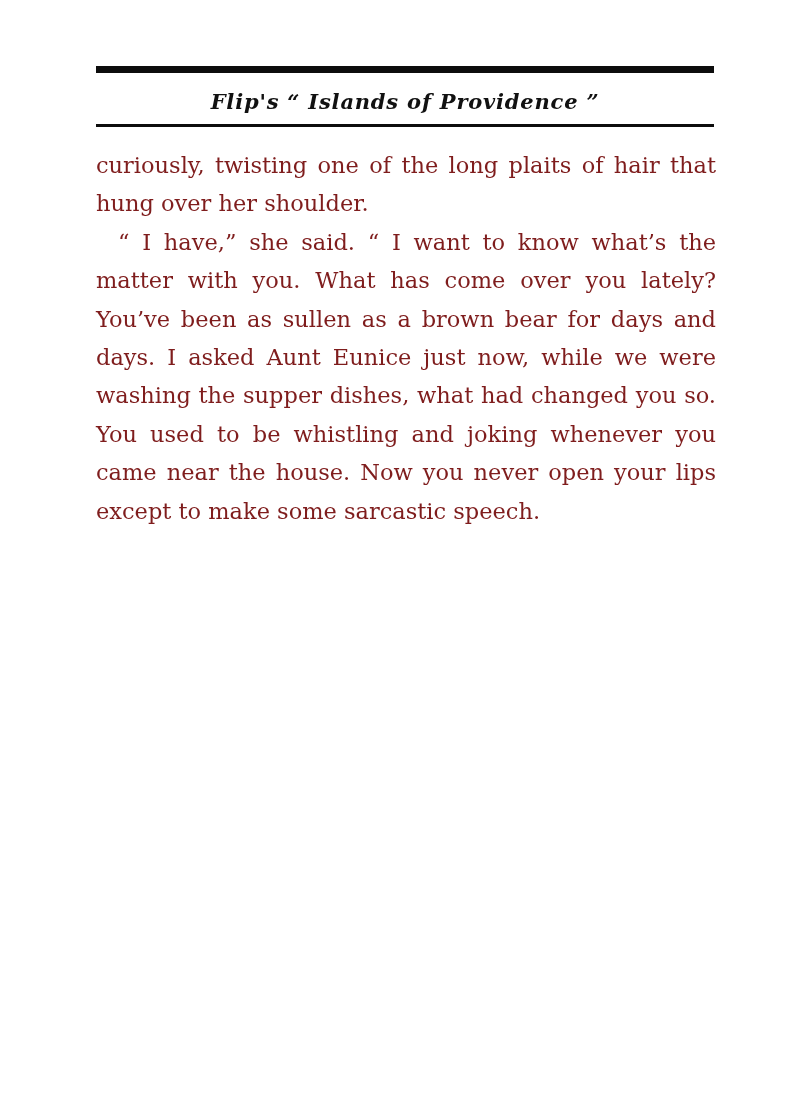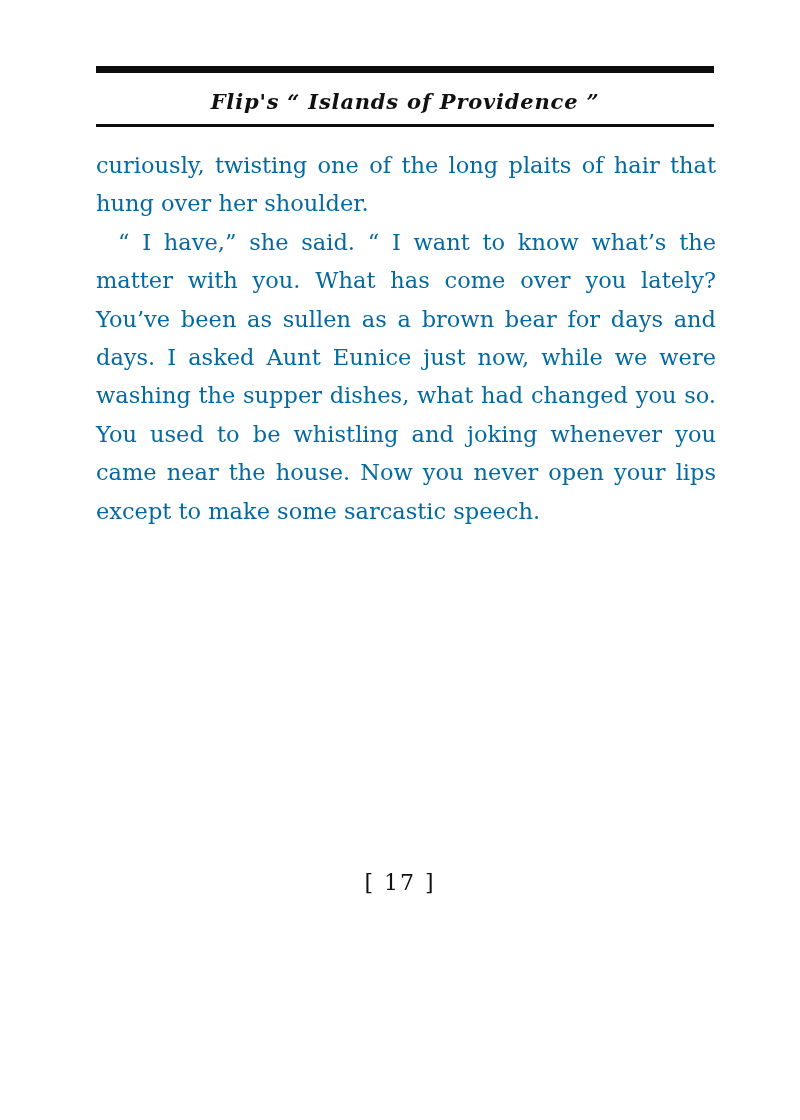--- a/index.html
+++ b/index.html
@@ -57,21 +57,21 @@
   }
 
   .body-text {
     position: absolute;
     left: 96px;
     top: 146px;
     width: 620px;
     font-family: "DejaVu Serif", serif;
     font-size: 22.5px;
     line-height: 38.4px;
-    color: #0369a1;
+    color: #7f1d1d;
   }
 
   .para {
     margin: 0;
     text-align: justify;
     text-align-last: left;
     -webkit-hyphens: none;
     hyphens: none;
   }
   .para.indented {
@@ -102,15 +102,14 @@
     <div class="rule-thick"></div>
     <div class="running-head">Flip's “ Islands of Providence ”</div>
     <div class="rule-thin"></div>
   </div>
 
   <div class="body-text">
     <p class="para">curiously, twisting one of the long plaits of hair that hung over her shoulder.</p>
     <p class="para indented">“ I have,” she said.  “ I want to know what’s the matter with you.  What has come over you lately?  You’ve been as sullen as a brown bear for days and days. I asked Aunt Eunice just now, while we were washing the supper dishes, what had changed you so.  You used to be whistling and joking whenever you came near the house.  Now you never open your lips except to make some sarcastic speech.</p>
   </div>
 
-  <div class="folio">[ 17 ]</div>
 
 </div>
 
 </body></html>

